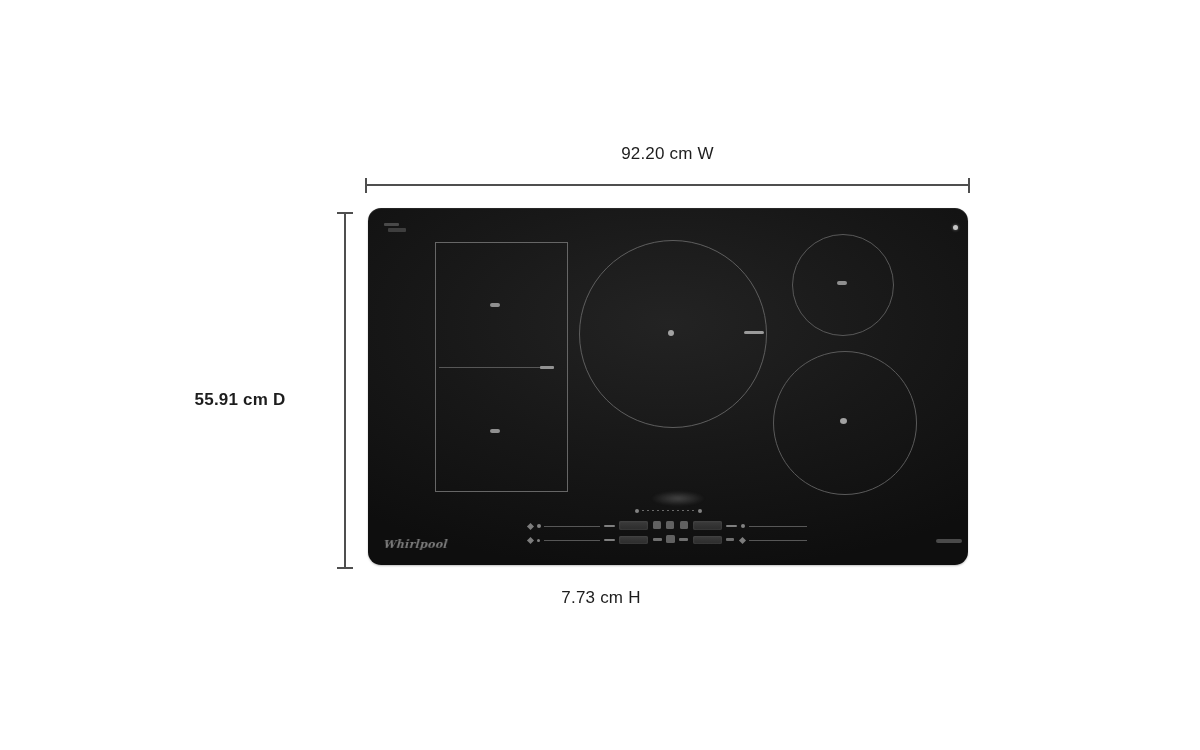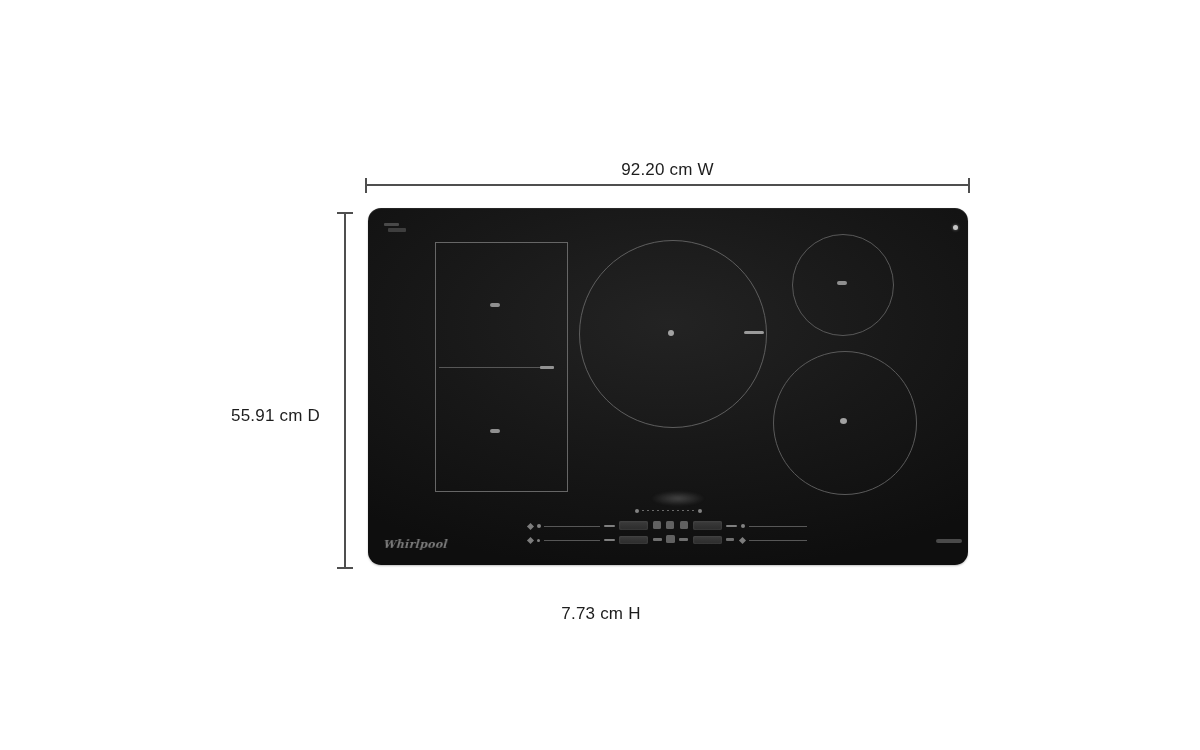--- a/index.html
+++ b/index.html
@@ -9,24 +9,23 @@
     font-family:"Liberation Sans", sans-serif;
     position:relative;overflow:hidden;
   }
 
   
   .dim-label{
     position:absolute;
     font-size:17px;
     letter-spacing:.2px;
     color:#1d1d1d;
-    margin-top:16px;
   }
   #dim-w-label{left:366px;top:144px;width:603px;text-align:center;}
-  #dim-d-label{left:160px;top:390px;width:160px;text-align:right;}
+  #dim-d-label{left:160px;top:390px;width:160px;text-align:center;font-weight:bold;}
   #dim-h-label{left:520px;top:588px;width:162px;text-align:center;}
 
   .dim-line-h{position:absolute;background:#4f4f4f;height:2px;}
   .dim-line-v{position:absolute;background:#4f4f4f;width:2px;}
   .tick-v{position:absolute;width:2px;height:15px;background:#4f4f4f;}
   .tick-h{position:absolute;width:16px;height:2px;background:#4f4f4f;}
 
   
   #cooktop{
     position:absolute;left:368px;top:208px;width:600px;height:357px;

